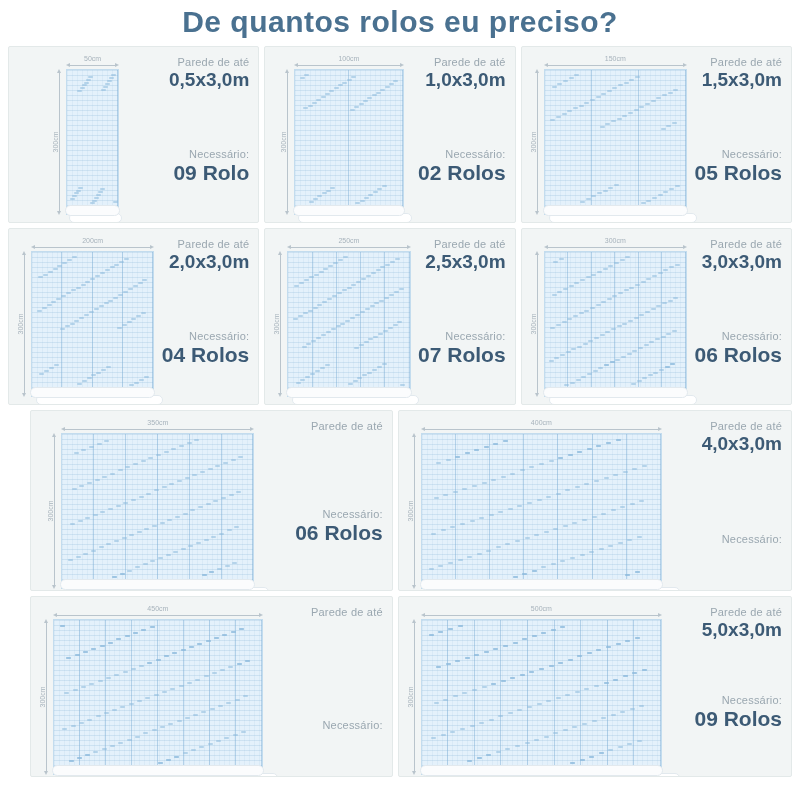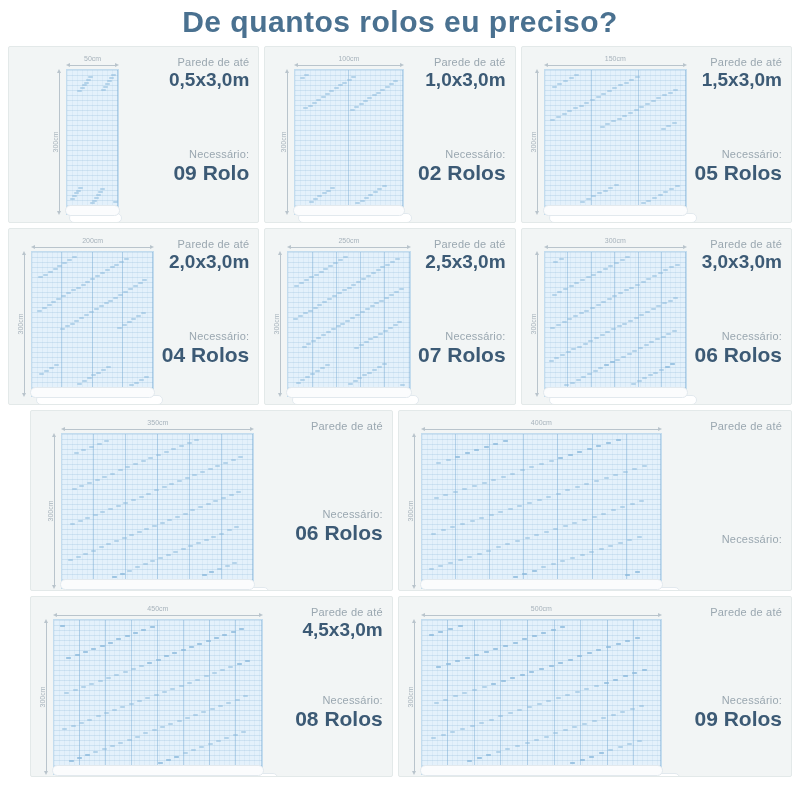--- a/index.html
+++ b/index.html
@@ -931,20 +931,21 @@
                 <i class="dash" style="left: 46%; top: 88%;"></i>
               </div>
           <div class="roll-top"></div>
           <div class="roll-bottom"></div>
         </div>
       </div>
     </div>
     <div class="info">
       <div class="info-top">
         <div class="lbl">Parede de até</div>
+        <div class="size">4,0x3,0m</div>
       </div>
       <div class="info-bottom">
         <div class="lbl">Necessário:</div>
       </div>
     </div>
   </div>
     </div>
   <div class="row row-lg" id="row4">
       <div class="panel">
     <div class="wall-zone">
@@ -1091,25 +1092,23 @@
                 <i class="dash" style="left: 15%; top: 87%;"></i>
               </div>
           <div class="roll-top"></div>
           <div class="roll-bottom"></div>
         </div>
       </div>
     </div>
     <div class="info">
       <div class="info-top">
         <div class="lbl">Parede de até</div>
-        <div class="size">4,5x3,0m</div>
       </div>
       <div class="info-bottom">
         <div class="lbl">Necessário:</div>
-        <div class="rolls">08 Rolos</div>
       </div>
     </div>
   </div>
       <div class="panel">
     <div class="wall-zone">
       <div class="dim-left">
         <span class="vline"></span>
         <span class="vlabel">300cm</span>
       </div>
       <div class="wall-col" style="width: 100%;">
@@ -1266,20 +1265,21 @@
                 <i class="dash" style="left: 74%; top: 86%;"></i>
               </div>
           <div class="roll-top"></div>
           <div class="roll-bottom"></div>
         </div>
       </div>
     </div>
     <div class="info">
       <div class="info-top">
         <div class="lbl">Parede de até</div>
+        <div class="size">5,0x3,0m</div>
       </div>
       <div class="info-bottom">
         <div class="lbl">Necessário:</div>
         <div class="rolls">09 Rolos</div>
       </div>
     </div>
   </div>
     </div>
 
 </div>

